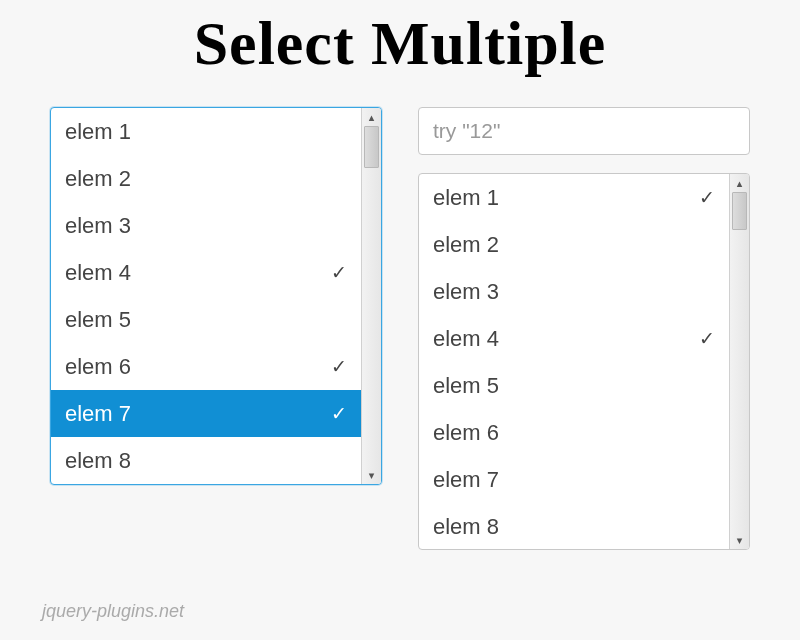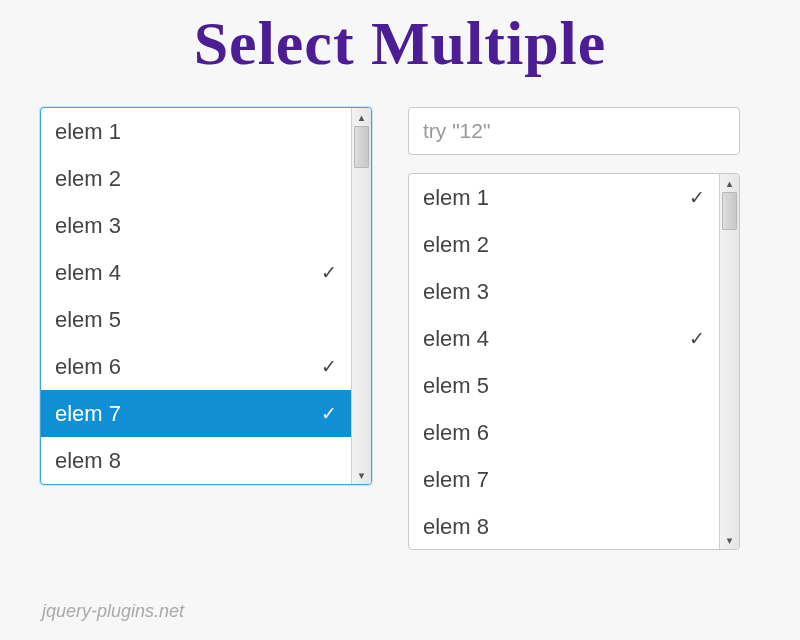--- a/index.html
+++ b/index.html
@@ -8,28 +8,29 @@
       height: 640px;
       background: #f7f7f7;
       font-family: Arial, Helvetica, sans-serif;
       padding: 8px 40px;
       position: relative;
     }
     .title {
       text-align: center;
       font-size: 62px;
       font-weight: bold;
-      color: #4c1d95;
+      color: #000000;
       font-family: Georgia, 'Times New Roman', serif;
       margin-bottom: 28px;
       letter-spacing: 1px;
     }
     .columns {
       display: flex;
       gap: 36px;
+      justify-content: center;
     }
     .col {
       width: 332px;
       display: flex;
       flex-direction: column;
     }
     .search-box {
       border: 1px solid #c8c8c8;
       border-radius: 4px;
       background: #fff;

